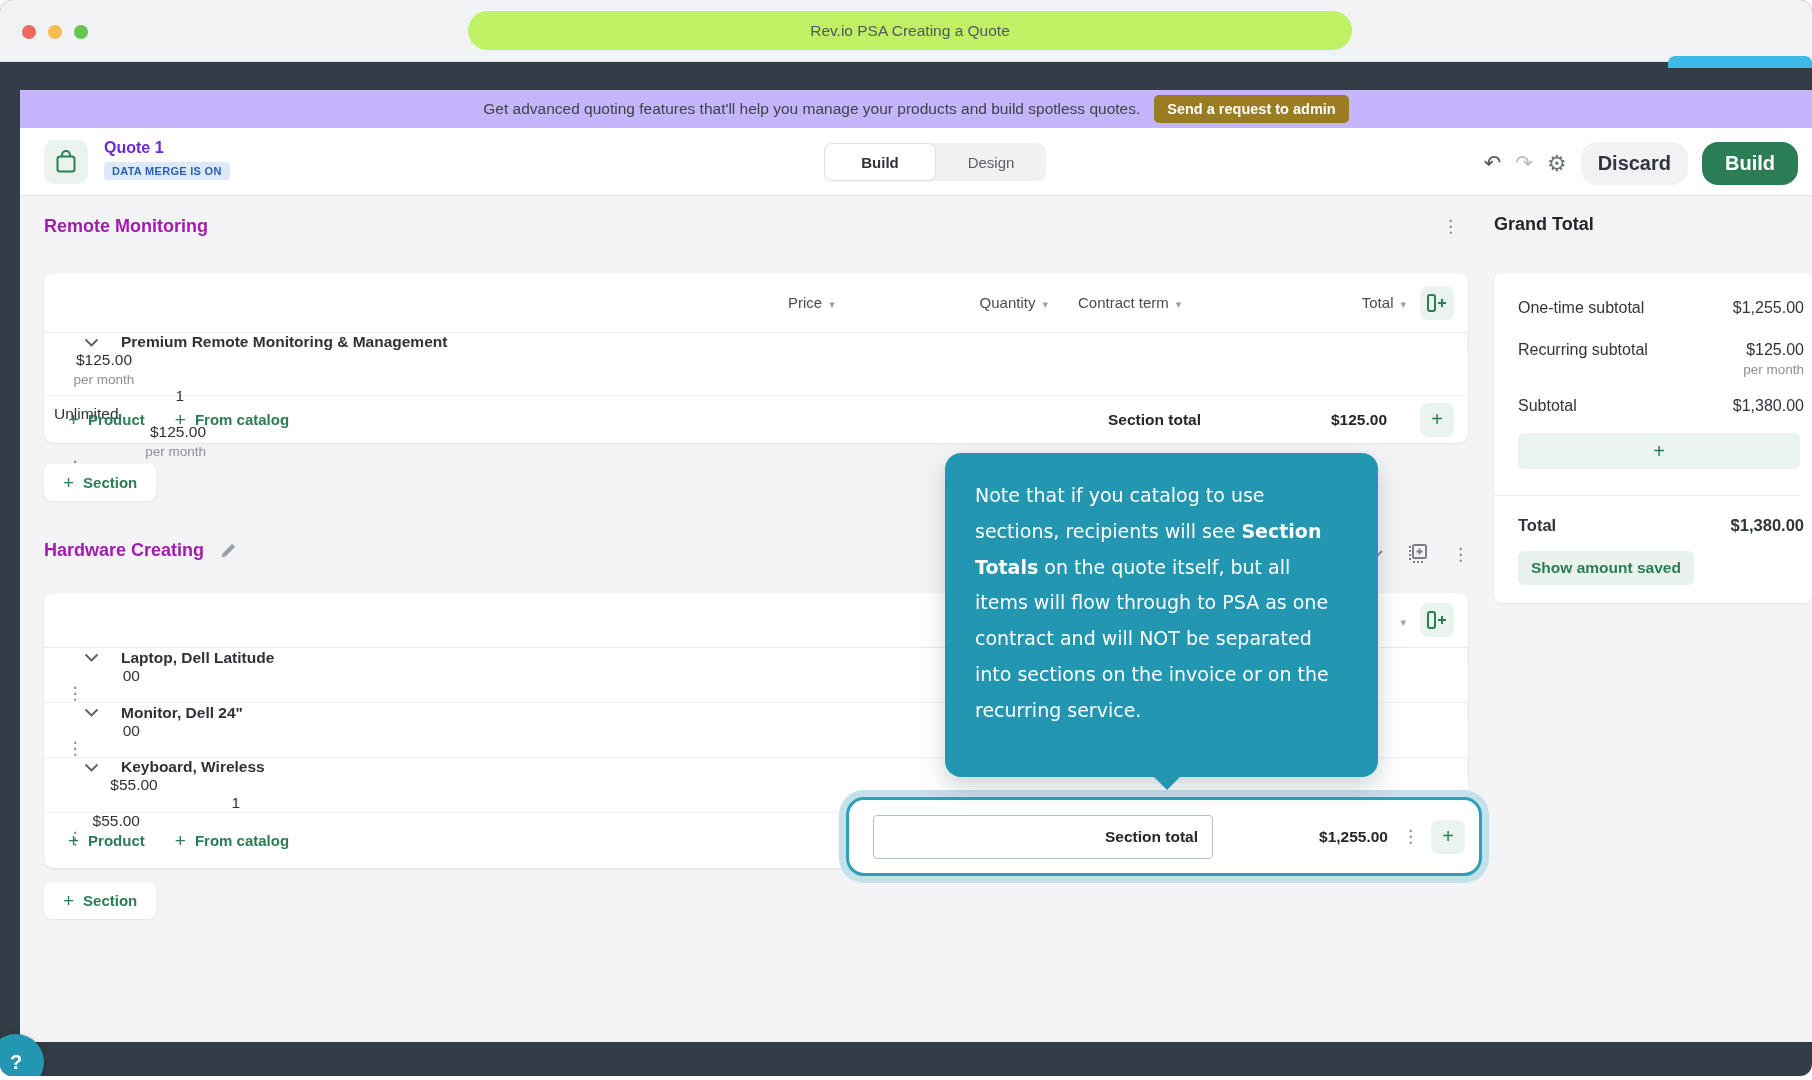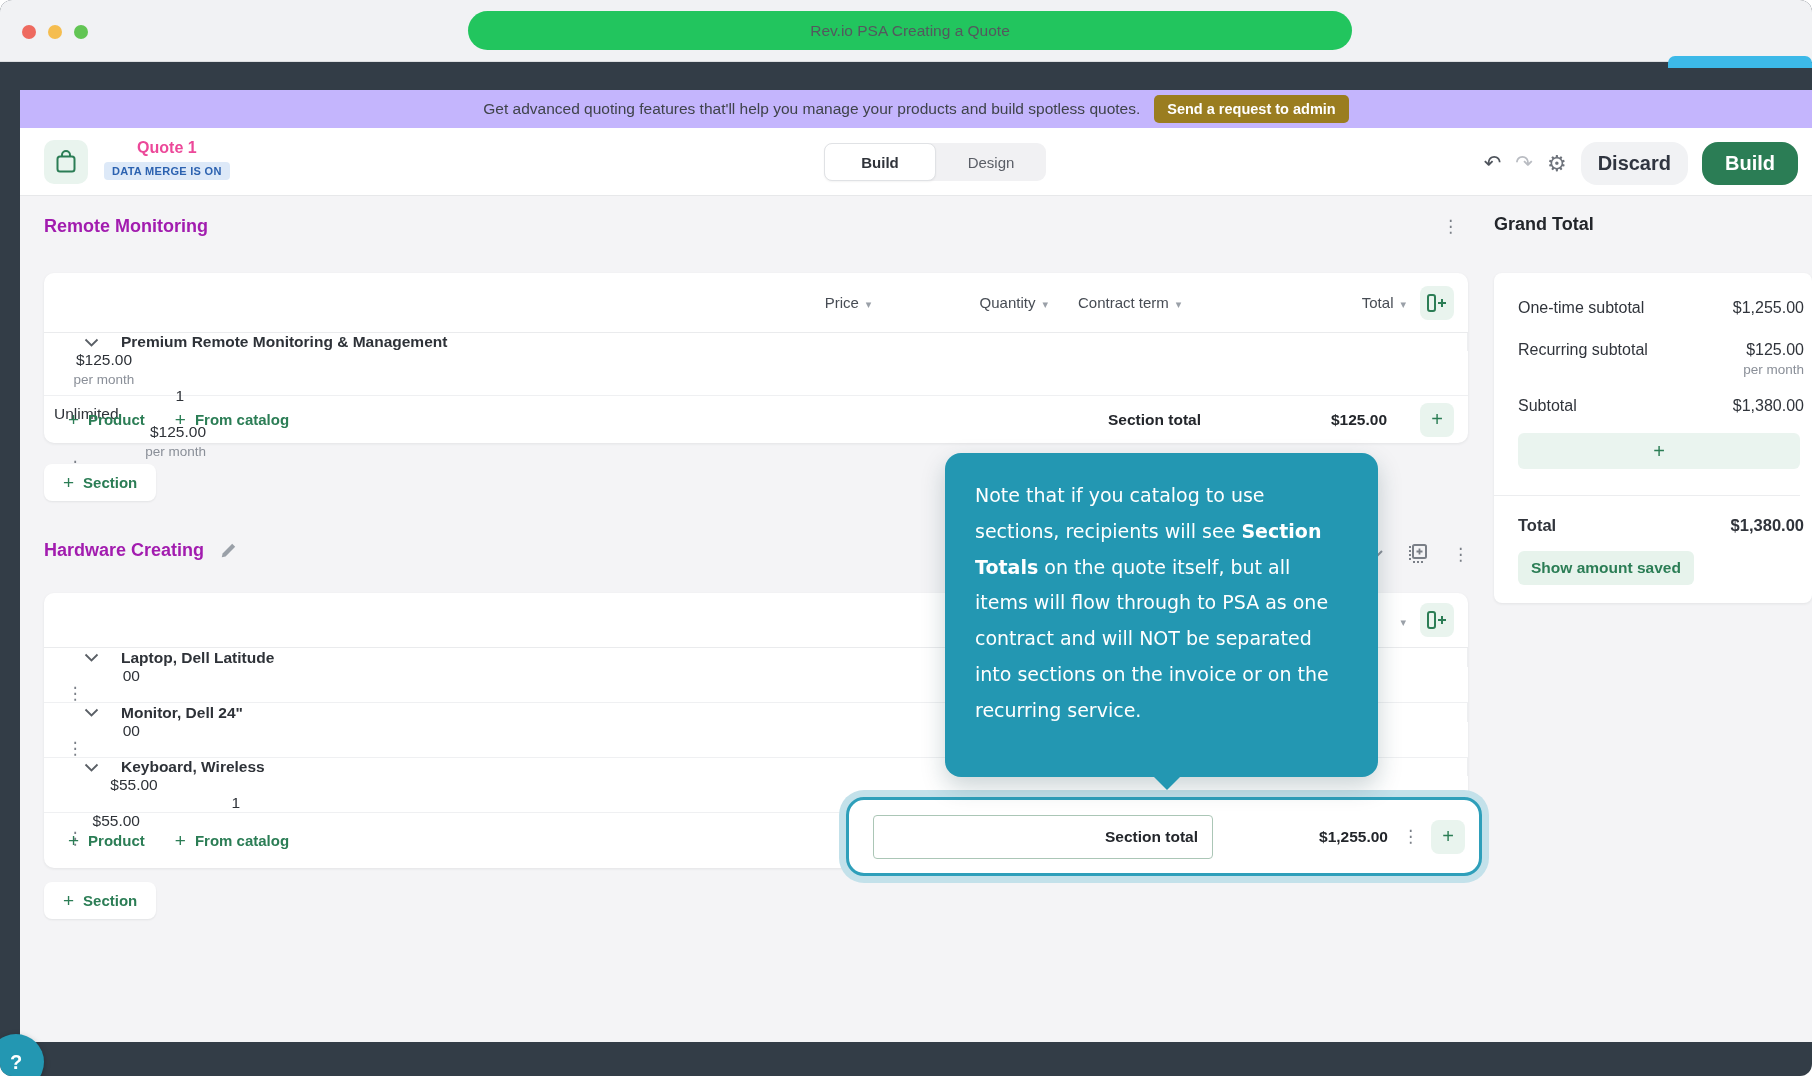--- a/index.html
+++ b/index.html
@@ -8,41 +8,41 @@
   .window { position:absolute; left:0; top:0; width:1812px; height:1076px;
     background:#333D47; border-radius:12px; overflow:hidden; }
 
   
   .titlebar { position:absolute; left:0; top:0; width:100%; height:62px;
     background:#F1F2F4; border-bottom:1px solid #DCDEE1; }
   .traffic { position:absolute; left:22px; top:25px; display:flex; gap:12px; }
   .tl { width:14px; height:14px; border-radius:50%; }
   .tl.red{ background:#EE6A5F; } .tl.yellow{ background:#F5BD4F; } .tl.green{ background:#62C554; }
   .tab-pill { position:absolute; left:468px; top:11px; width:884px; height:39px;
-    background:#22c55e; border-radius:20px; display:flex; align-items:center;
+    background:#bef264; border-radius:20px; display:flex; align-items:center;
     justify-content:center; color:#54585E; font-size:15.5px; }
   .cyan-sliver { position:absolute; left:1668px; top:56px; width:144px; height:12px;
     background:#3CB9E8; border-radius:7px 7px 0 0; z-index:3; }
 
   
   .app { position:absolute; left:20px; top:90px; width:1792px; height:952px;
     background:#F4F4F6; overflow:hidden; }
 
   .banner { height:38px; background:#c4b5fd; display:flex; align-items:center;
     justify-content:center; gap:14px; font-size:15.5px; color:#3F434A; }
   .banner-cta { background:#9A7D20; color:#fff; font-weight:bold; font-size:14.5px;
     padding:6px 13px; border-radius:5px; cursor:pointer; }
 
   .app-header { height:68px; background:#fff; position:relative;
     border-bottom:1px solid #E7E8EA; }
   .quote-ic { position:absolute; left:24px; top:12px; width:44px; height:44px;
     background:#E9F4EE; border-radius:10px; display:flex; align-items:center;
     justify-content:center; }
   .quote-info { position:absolute; left:84px; top:11px; }
-  .quote-title { font-size:16px; font-weight:bold; color:#ec4899;text-align:center; }
+  .quote-title { font-size:16px; font-weight:bold; color:#6d28d9; }
   .merge-badge { display:inline-block; margin-top:5px; background:#DDE9F8; color:#2C62B0;
     font-size:11px; font-weight:bold; padding:3px 8px; border-radius:4px; letter-spacing:.3px; }
   .toggle { position:absolute; left:804px; top:15px; width:222px; height:38px;
     background:#F1F1F3; border-radius:9px; display:flex; }
   .seg { flex:1; display:flex; align-items:center; justify-content:center;
     font-size:15px; color:#5A5E66; cursor:pointer; border-radius:8px; }
   .seg.active { background:#fff; border:1px solid #E0E2E5; color:#2F333A;
     font-weight:bold; box-shadow:0 1px 2px rgba(0,0,0,.05); }
   .actions { position:absolute; right:14px; top:14px; display:flex; align-items:center; gap:14px; }
   .ic-btn { font-family:"DejaVu Sans", sans-serif; font-size:21px; color:#4F545C;
@@ -72,21 +72,21 @@
   .c-name { flex:1; display:flex; align-items:center; gap:22px; padding-left:40px;
     font-weight:bold; border-right:1px solid #EEEFF1; }
   .chev { cursor:pointer; display:flex; align-items:center; }
   .cell { display:flex; flex-direction:column; justify-content:center; }
   .c-price1 { width:120px; text-align:center; }
   .c-qty1 { width:160px; text-align:right; padding-right:20px; }
   .c-term1 { width:176px; padding-left:10px; text-align:left; }
   .c-total1 { width:162px; text-align:right; }
   .c-last { width:62px; display:flex; align-items:center; justify-content:center; }
   .sub { font-size:13.5px; color:#8A8F98; margin-top:3px; }
-  .h-center { text-align:center; } .h-right { text-align:right; }
+  .h-center { text-align:left; } .h-right { text-align:right; }
   .addcol { width:34px; height:34px; background:#E9F4EE; border-radius:8px;
     display:flex; align-items:center; justify-content:center; cursor:pointer; }
   .tfoot { display:flex; align-items:center; }
   .inline-btns { display:flex; align-items:center; gap:30px; padding-left:24px; }
   .green-link { display:flex; align-items:center; gap:9px; color:#2B7D55;
     font-weight:bold; font-size:15px; cursor:pointer; }
   .plus-glyph { font-size:19px; font-weight:normal; line-height:1; }
   .spacer { flex:1; }
   .st-label { font-weight:bold; font-size:15.5px; color:#23262B; }
   .st-amount { width:205px; text-align:right; padding-right:19px; font-weight:bold;

